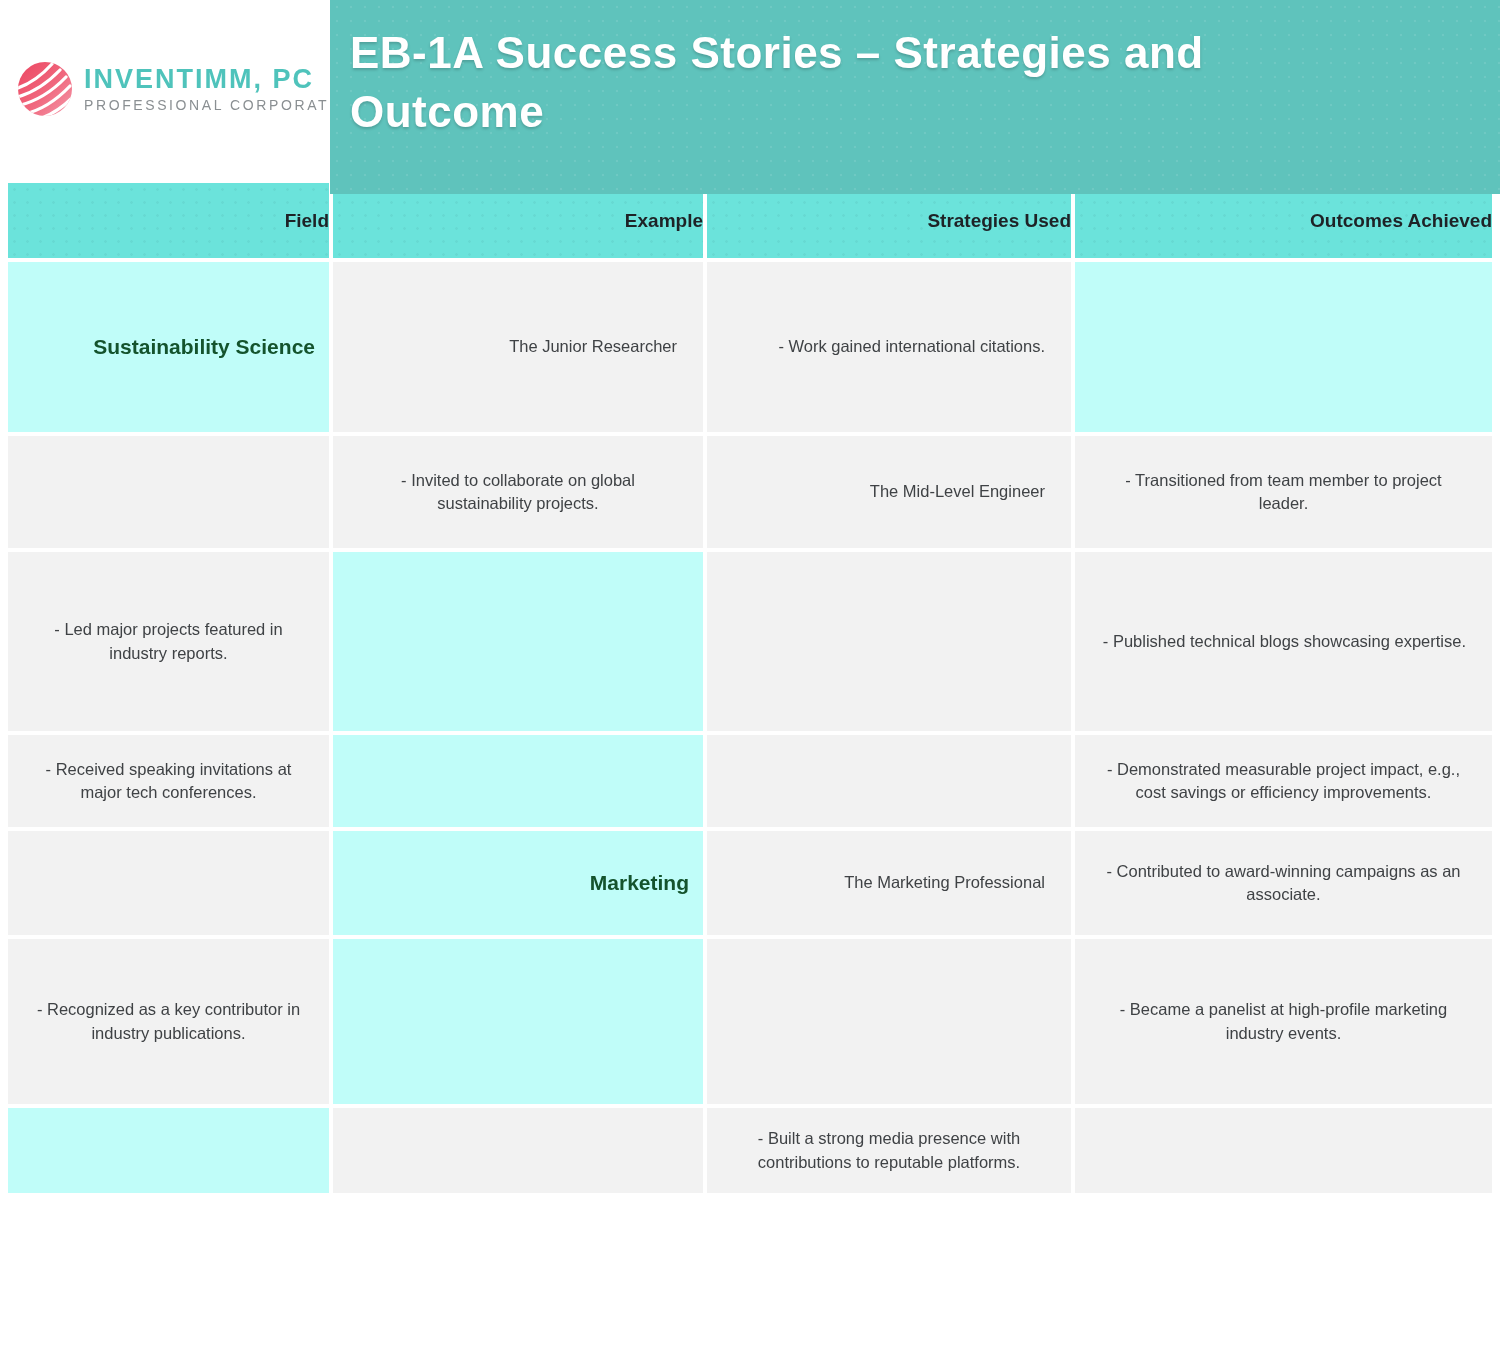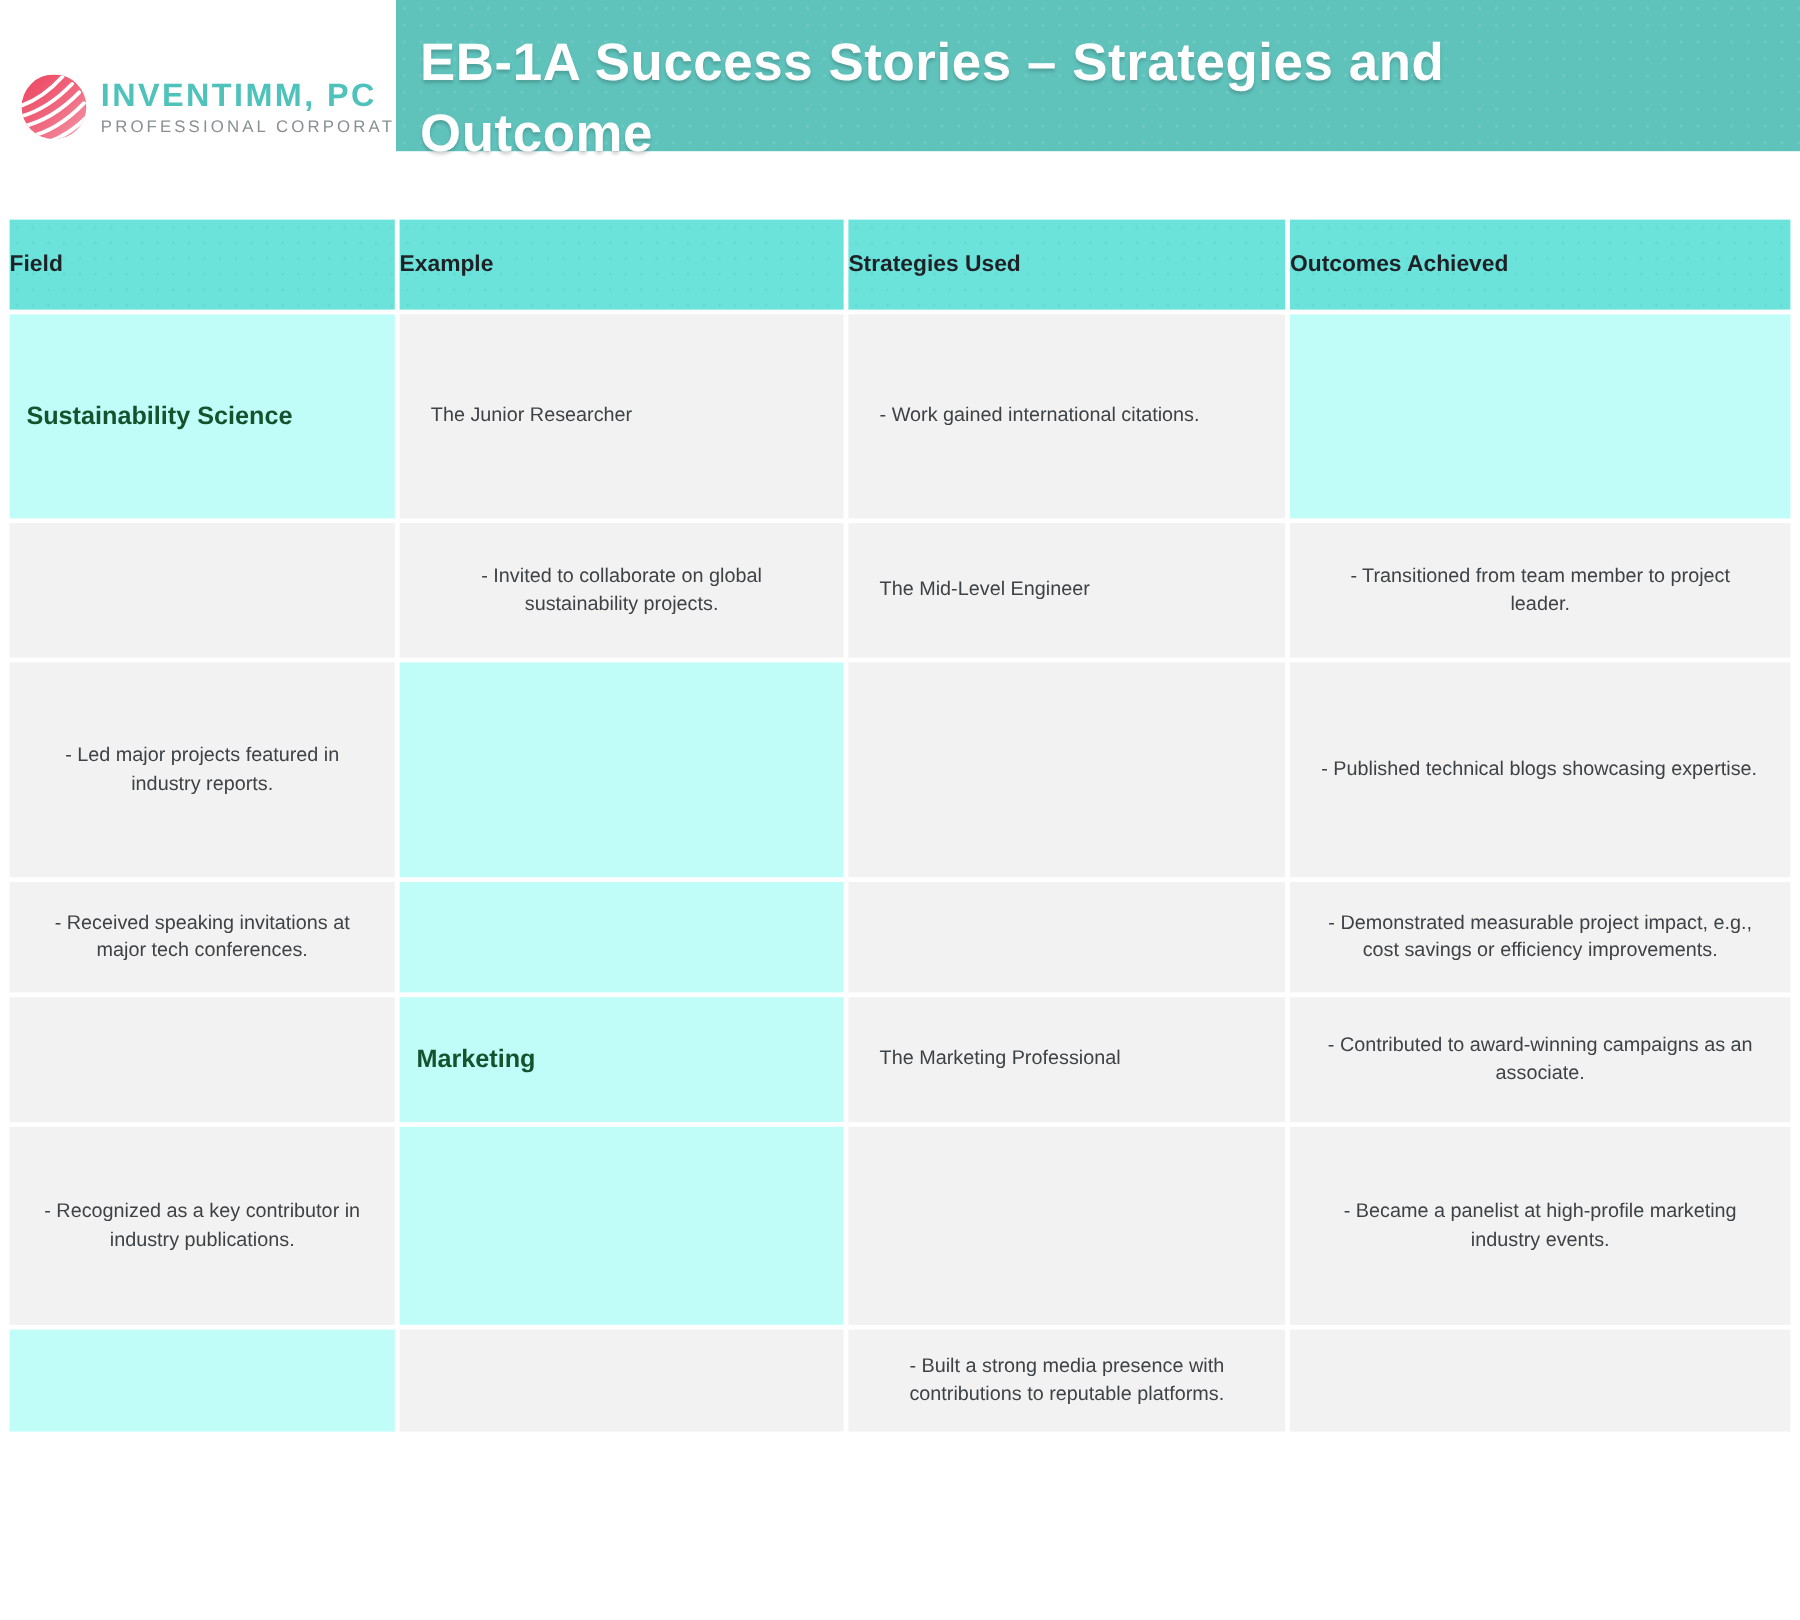--- a/index.html
+++ b/index.html
@@ -18,21 +18,21 @@
   .logo-text-block { display: flex; flex-direction: column; line-height: 1.1; }
   .logo-name {
     color: #4fc3bb; font-size: 27px; font-weight: bold; letter-spacing: 2px;
     white-space: nowrap;
   }
   .logo-subtitle {
     color: #8a8f92; font-size: 14px; letter-spacing: 2.6px; margin-top: 3px;
     white-space: nowrap;
   }
   .banner {
-    position: absolute; left: 330px; top: 0; right: 0; height: 126px;
+    position: absolute; left: 330px; top: 0; right: 0; height: 194px;
     background: #5fc3bc;
     background-image: radial-gradient(rgba(255,255,255,0.10) 1px, transparent 1.6px);
     background-size: 14px 14px;
     display: flex; align-items: flex-start;
   }
   .banner-title {
     color: #ffffff; font-weight: bold; font-size: 44px; line-height: 1.33;
     padding: 24px 0 0 20px; max-width: 1010px;
     text-shadow: 0 2px 3px rgba(0,0,0,0.18);
     letter-spacing: 0.5px;
@@ -41,21 +41,21 @@
   
   .table-grid {
     margin: 5px 8px 0 8px;
     display: grid;
     grid-template-columns: 321px 370px 364px 417px;
     grid-template-rows: 75px 170px 112px 179px 92px 104px 165px 85px 102px;
     gap: 4px;
     background: #ffffff;
   }
   .cell {
-    display: flex; align-items: center; justify-content: flex-start;
+    display: flex; align-items: center; justify-content: flex-end;
     text-align: center;
   }
   .cell.header {
     background: #6be3db;
     background-image: radial-gradient(rgba(0,0,0,0.045) 1px, transparent 1.6px);
     background-size: 13px 13px;
     font-weight: bold; font-size: 19px; color: #1e2226;
   }
   .cell.field {
     background: #c0fdf9;

